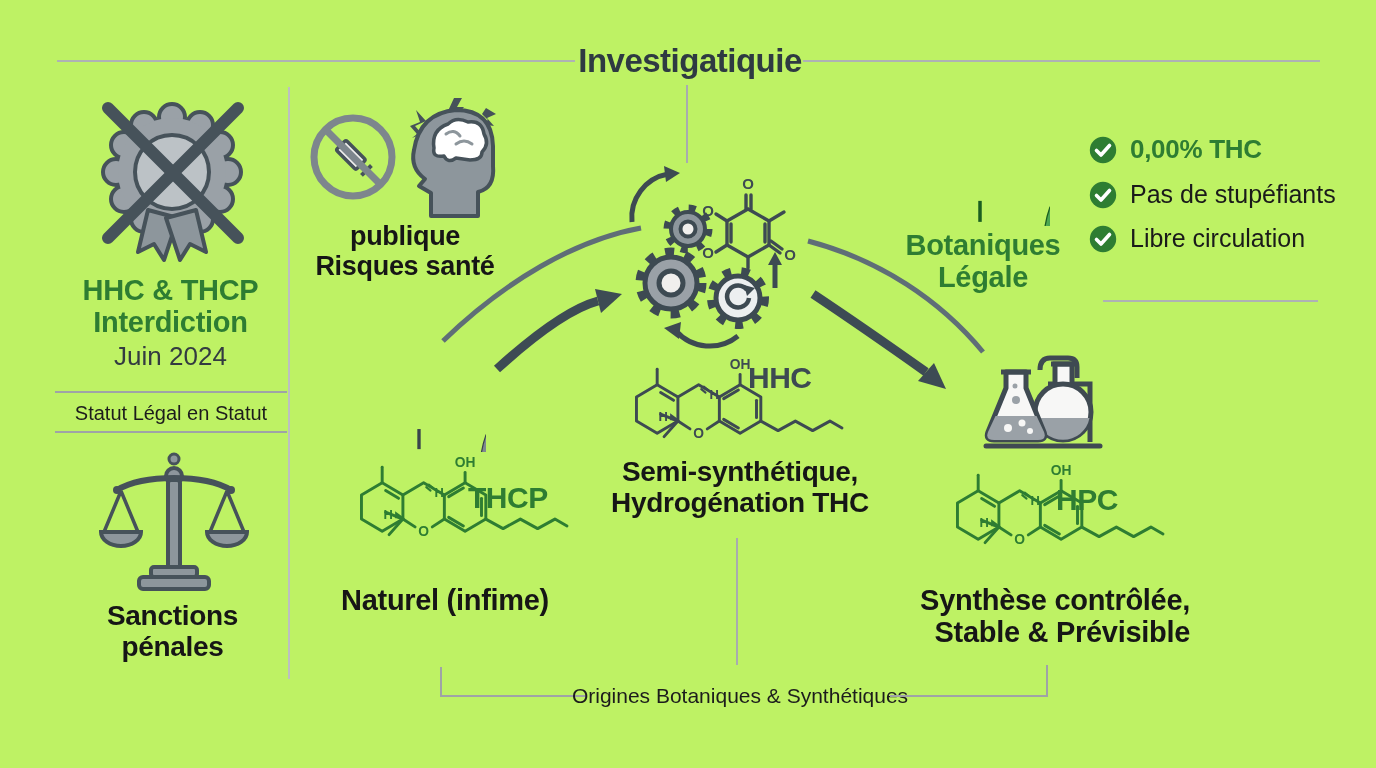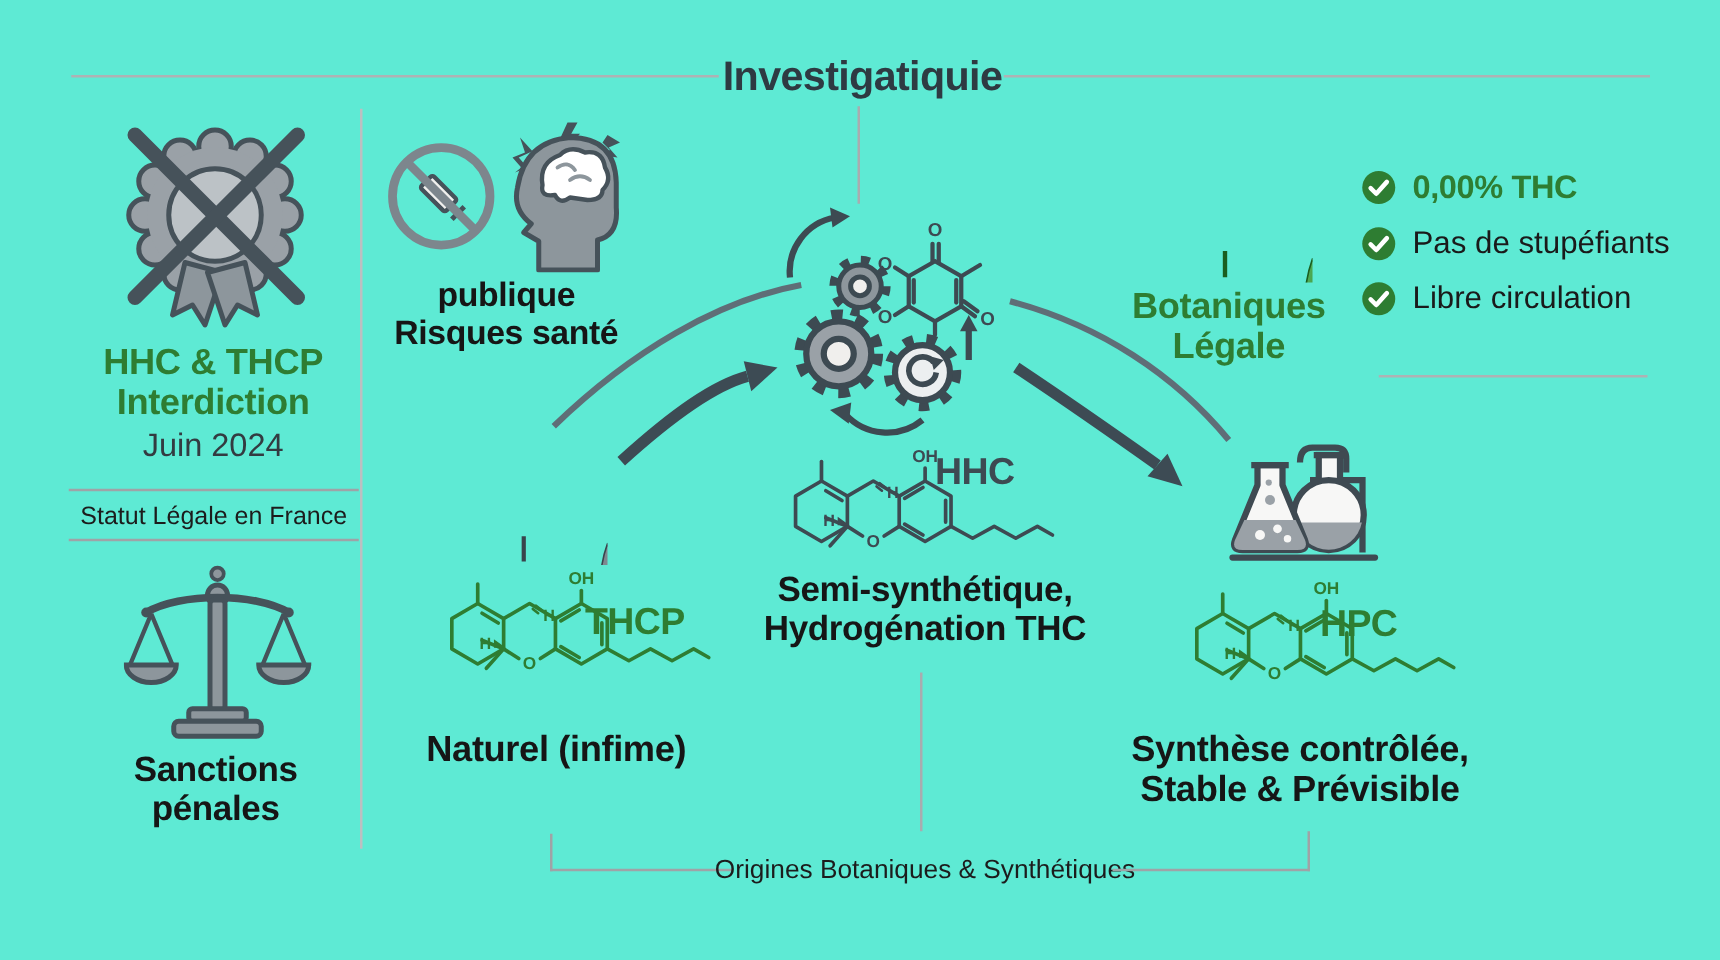--- a/index.html
+++ b/index.html
@@ -1,16 +1,16 @@
 <!DOCTYPE html>
 <html><head>
 <meta charset="utf-8">
 <style>
   html,body{margin:0;padding:0;background:#e8e8e6;}
-  #canvas{position:relative;width:1376px;height:768px;background:#5eead4;overflow:hidden;
+  #canvas{position:relative;width:1376px;height:768px;background:#bef264;overflow:hidden;
           font-family:"Liberation Sans",sans-serif;color:#161616;}
   .abs{position:absolute;}
   .ctr{text-align:center;}
   .bold{font-weight:700;letter-spacing:-0.3px;}
   .green{color:#2e7d32;}
   .slate{color:#3d4a52;text-align:right;}
   .dark{color:#161616;}
   .hline,.vline{background:#aeb2b4;}
   .title{font-size:33px;font-weight:700;color:#2e3a42;letter-spacing:-0.5px;}
   .cap29{font-size:29px;line-height:32px;}
@@ -133,21 +133,21 @@
     </g>
   </svg>
 
   <div class="abs ctr cap29 bold green" style="left:68px;top:274px;width:205px;">
     <div>HHC &amp; THCP</div>
     <div>Interdiction</div>
   </div>
   <div class="abs ctr reg" style="left:68px;top:341px;width:205px;font-size:26px;color:#333b41;">Juin 2024</div>
 
   <div class="abs hline" style="left:55px;top:391px;width:232px;height:2px;background:#9fa3a6;"></div>
-  <div class="abs ctr reg" style="left:55px;top:402px;width:232px;font-size:20px;color:#1c1c1c;">Statut Légale en France</div>
+  <div class="abs ctr reg" style="left:55px;top:402px;width:232px;font-size:20px;color:#1c1c1c;">Statut Légal en Statut</div>
   <div class="abs hline" style="left:55px;top:431px;width:232px;height:2px;background:#9fa3a6;"></div>
 
   <svg class="abs" style="left:99px;top:450px;" width="152" height="150" viewBox="0 0 152 150">
     <g stroke="#46525a">
       <circle cx="75" cy="9" r="5" fill="#8d969c" stroke-width="3"></circle>
       <circle cx="75" cy="26" r="8" fill="#8d969c" stroke-width="4"></circle>
       <path d="M18 40 C 45 24, 105 24, 132 40" fill="none" stroke-width="6" stroke-linecap="round"></path>
       <circle cx="18" cy="40" r="4" fill="#46525a" stroke="none"></circle>
         <circle cx="132" cy="40" r="4" fill="#46525a" stroke="none"></circle>
       <path d="M22 41 L5 82 M22 41 L39 82" fill="none" stroke-width="3.5"></path>
@@ -320,21 +320,21 @@
     <circle cx="38" cy="72" r="4" fill="#9aa1a7"></circle>
       <circle cx="37" cy="58" r="2.5" fill="#9aa1a7"></circle>
     <line x1="8" y1="118" x2="122" y2="118" stroke="#3f4a52" stroke-width="5" stroke-linecap="round"></line>
   </svg>
 
   <span class="green-mol"><svg class="abs" style="left:933px;top:458px;color:#2e7d32;" width="232" height="114" viewBox="0 0 268 132">
         <use href="#cannabinoid"></use>
       </svg></span>
   <div class="abs lbl30 green" style="left:1056px;top:483px;">HPC</div>
 
-  <div class="abs ctr cap29 bold dark" style="left:890px;top:584px;width:300px;">
+  <div class="abs ctr cap29 bold dark" style="left:890px;top:584px;width:300px;text-align:right;">
     <div>Synthèse contrôlée,</div>
     <div>Stable &amp; Prévisible</div>
   </div>
 
   
   <svg class="abs" style="left:0;top:0;pointer-events:none;" width="1376" height="768" viewBox="0 0 1376 768">
     <path d="M443 341 C 505 281, 575 240, 641 228" fill="none" stroke="#5f6e77" stroke-width="5"></path>
     <path d="M497 369 C 540 330, 572 308, 598 301" fill="none" stroke="#3d4b54" stroke-width="9"></path>
     <polygon points="622,294 601,313 595,289" fill="#3d4b54"></polygon>
     <path d="M808 241 C 880 260, 940 300, 983 352" fill="none" stroke="#5f6e77" stroke-width="5"></path>

